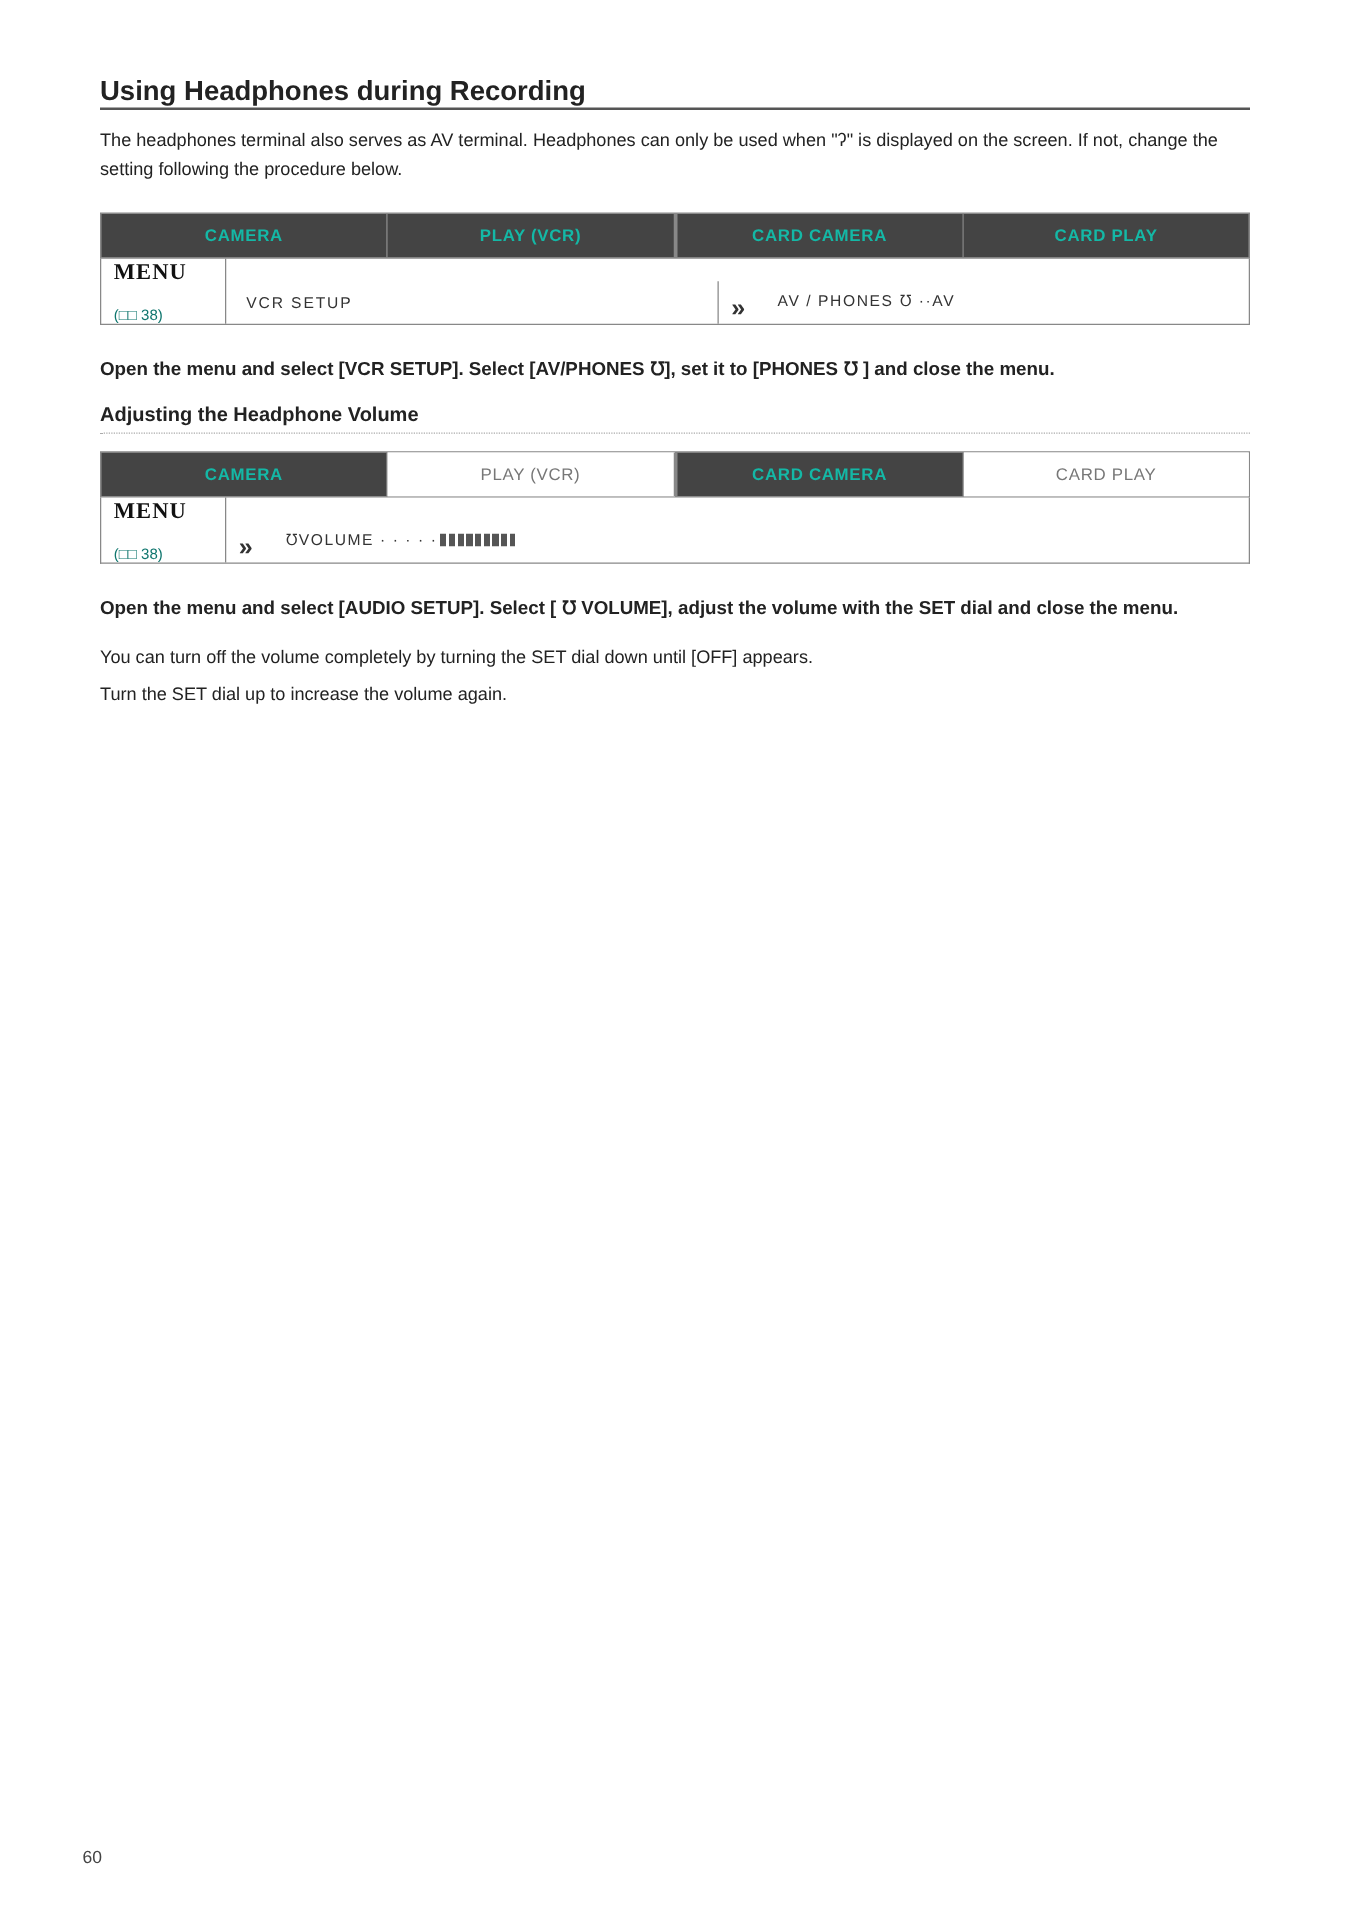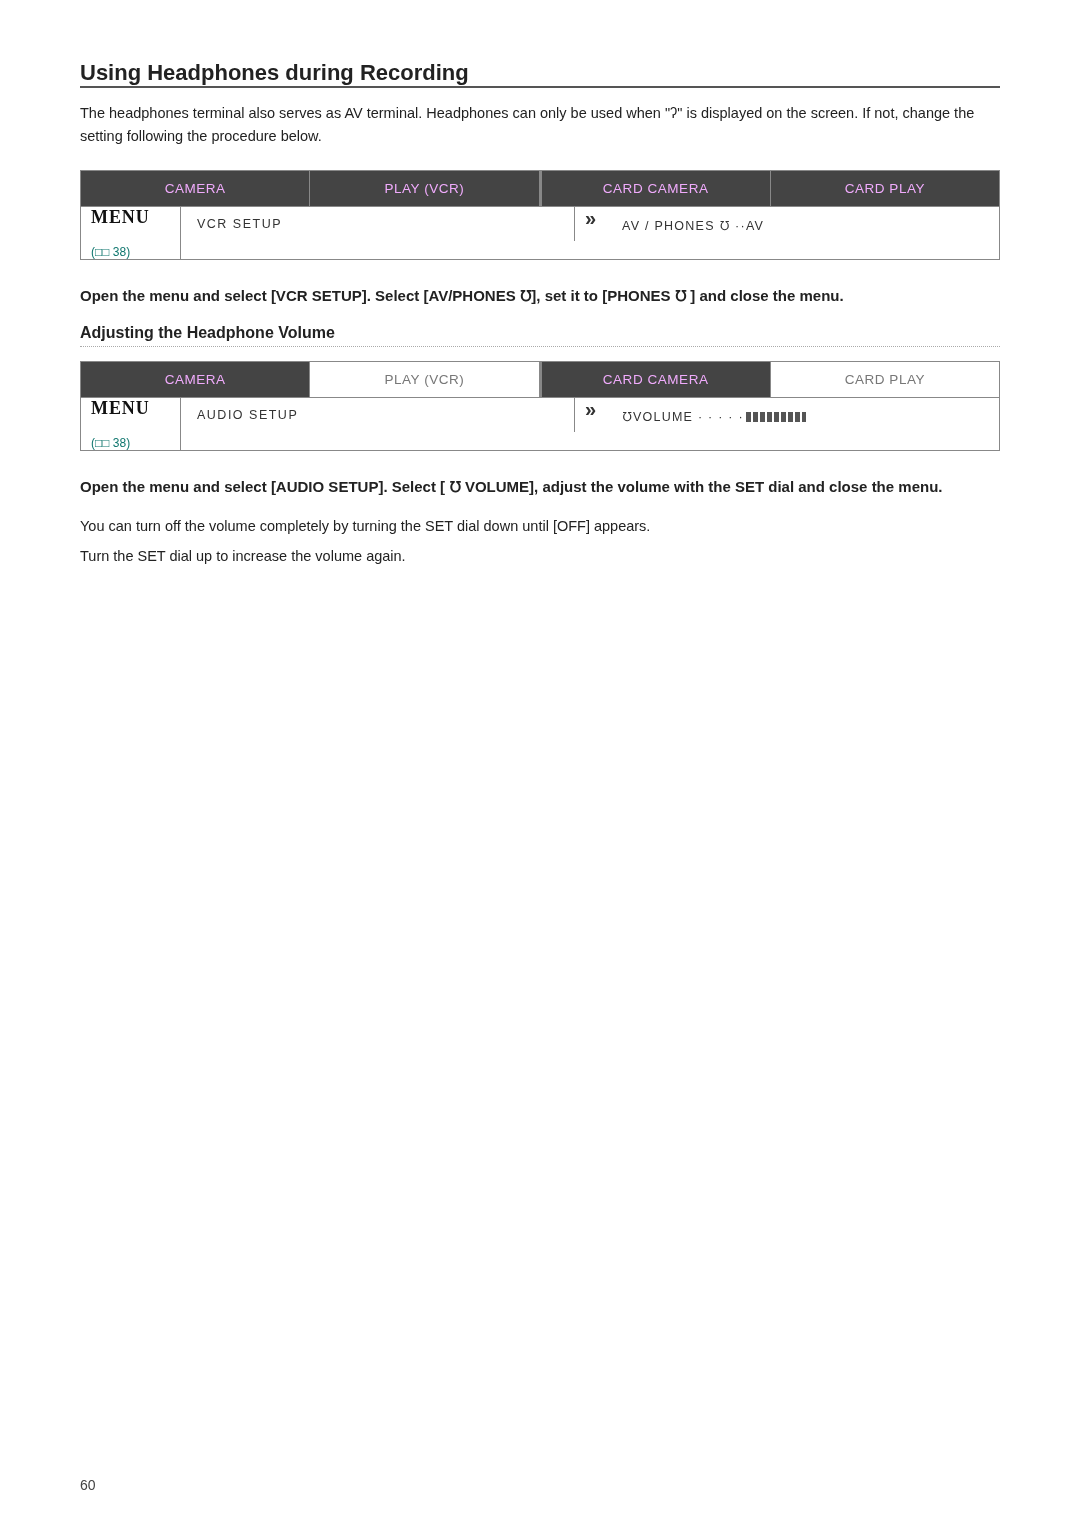--- a/index.html
+++ b/index.html
@@ -33,24 +33,24 @@
       display: flex;
       width: 100%;
       border: 1.5px solid #888;
       margin-bottom: 0;
     }
     .mode-cell {
       flex: 1;
       text-align: center;
       padding: 10px 6px;
       font-size: 13.5px;
-      font-weight: normal;
+      font-weight: bold;
       letter-spacing: 0.04em;
       border-right: 1.5px solid #888;
-      color: #f0abfc;
+      color: #14b8a6;
       background: #444;
     }
     .mode-cell:last-child {
       border-right: none;
     }
     .mode-cell.inactive {
       background: #fff;
       color: #777;
       font-weight: normal;
     }
@@ -83,21 +83,21 @@
       color: #111;
     }
     .menu-ref {
       font-size: 12px;
       color: #0f766e;
       margin-top: 17px;
     }
     .menu-content {
       flex: 1;
       display: flex;
-      align-items: flex-start;
+      align-items: flex-end;
     }
     .menu-step {
       flex: 1;
       padding: 10px 16px;
       font-size: 12.5px;
       letter-spacing: 0.12em;
       color: #333;
       border-right: 1.5px solid #888;
       display: flex;
       align-items: center;
@@ -138,21 +138,21 @@
     .normal-para {
       font-size: 14.5px;
       line-height: 1.6;
       margin-bottom: 6px;
       color: #222;
     }
 
     .page-number {
       position: absolute;
       bottom: 40px;
-      left: 80px;
+      left: 66px;
       font-size: 14px;
       color: #444;
     }
 
     
     .vol-bar {
       display: inline-block;
       width: 60px;
       height: 10px;
       background: repeating-linear-gradient(
@@ -227,23 +227,20 @@
     <span>CARD PLAY</span>
   </div>
 </div>
 
 <div class="menu-row">
   <div class="menu-label-cell">
     <span class="menu-label">MENU</span>
     <span class="menu-ref">(□□ 38)</span>
   </div>
   <div class="menu-content">
-    <div class="menu-step">
-      <span>AUDIO SETUP</span>
-    </div>
     <div class="menu-arrow">
       <span class="double-arrow">»</span>
     </div>
     <div class="menu-step-right">
       <span>℧VOLUME · · · · ·</span>
       <span class="vol-bar"></span>
     </div>
   </div>
 </div>
 

